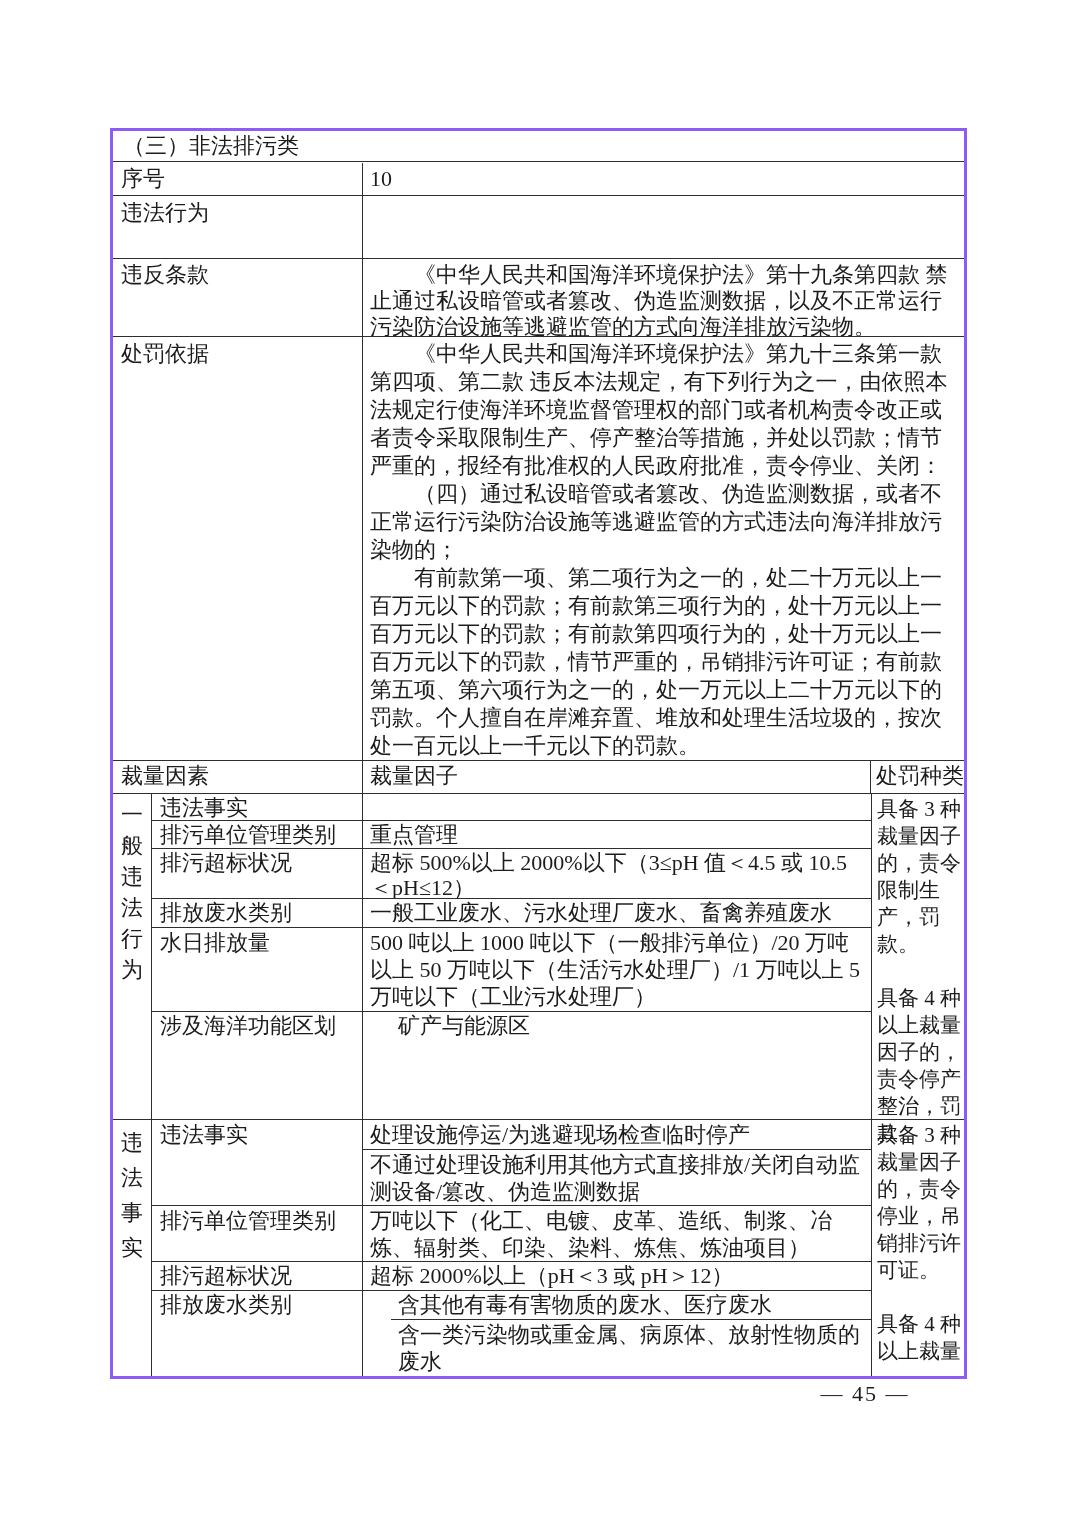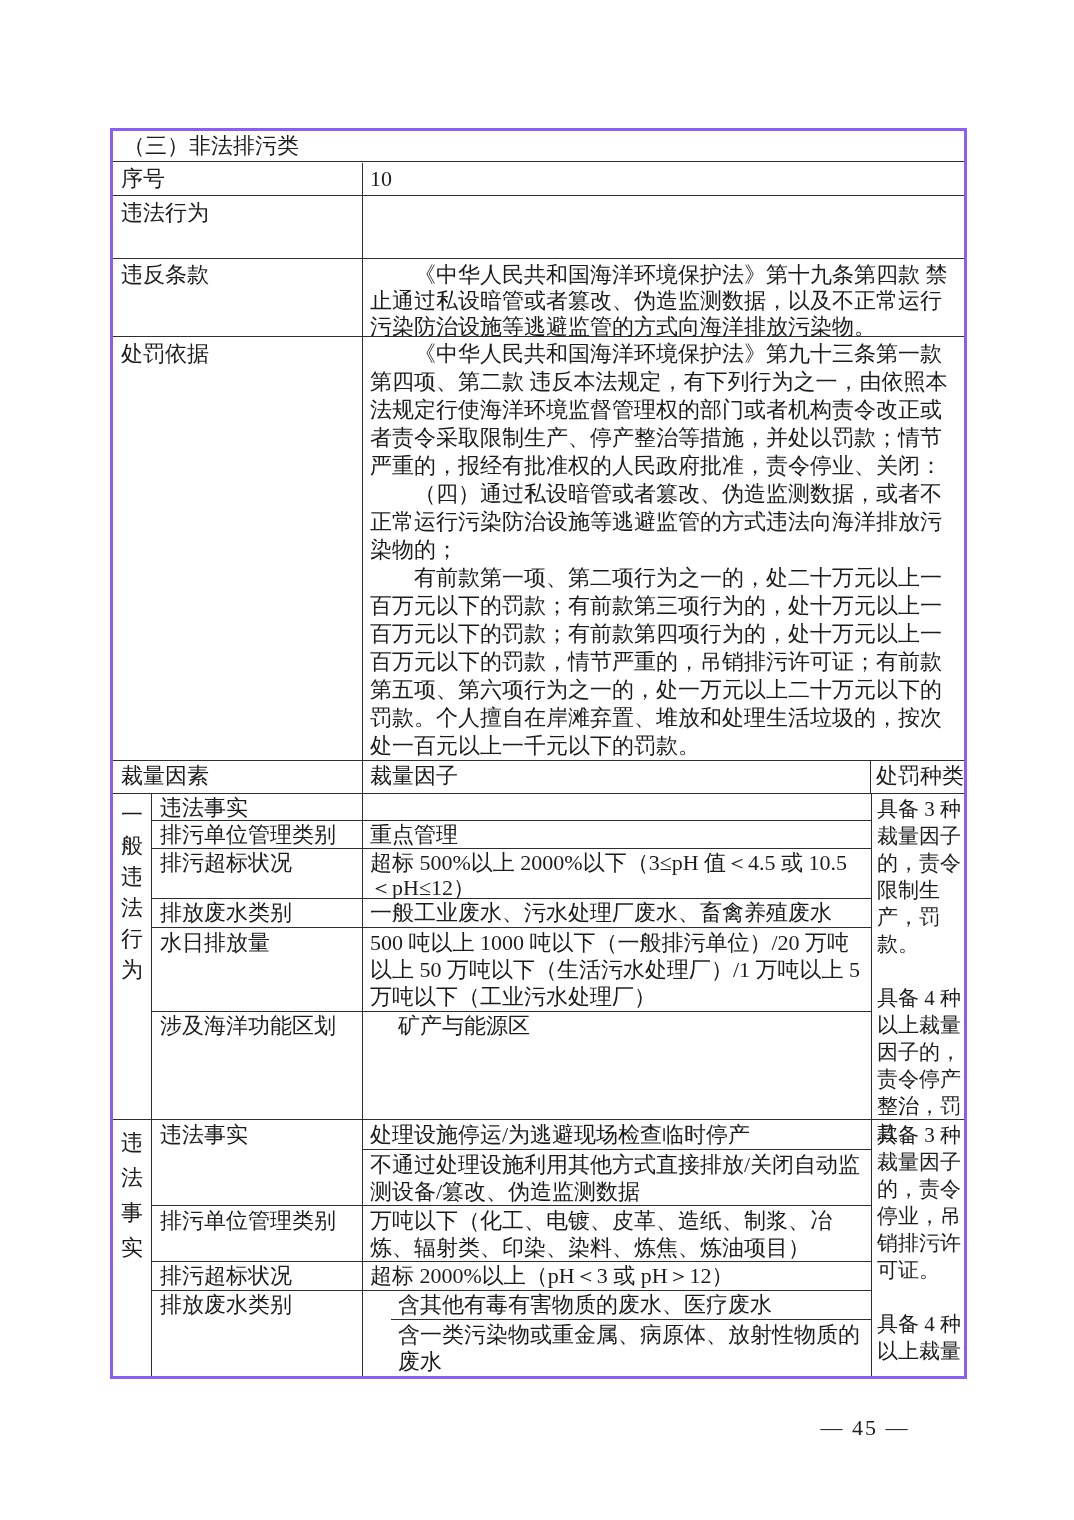--- a/index.html
+++ b/index.html
@@ -105,21 +105,21 @@
   .g2-r0 .v1 { height: 56px; }
   .g2-r1 { height: 56px; }
   .g2-r2 { height: 29px; }
   .g2-r3 { height: 85px; }
   .g2-r3 .v0 { height: 29px; }
   .g2-r3 .v1 { height: 56px; }
 
   .page-number {
     position: absolute;
     left: 800px;
-    top: 1415px;
+    top: 1381px;
     width: 130px;
     text-align: center;
     font-size: 22px;
     letter-spacing: 2px;
   }
 </style>
 </head>
 <body>
 
 <div class="doc-table">

